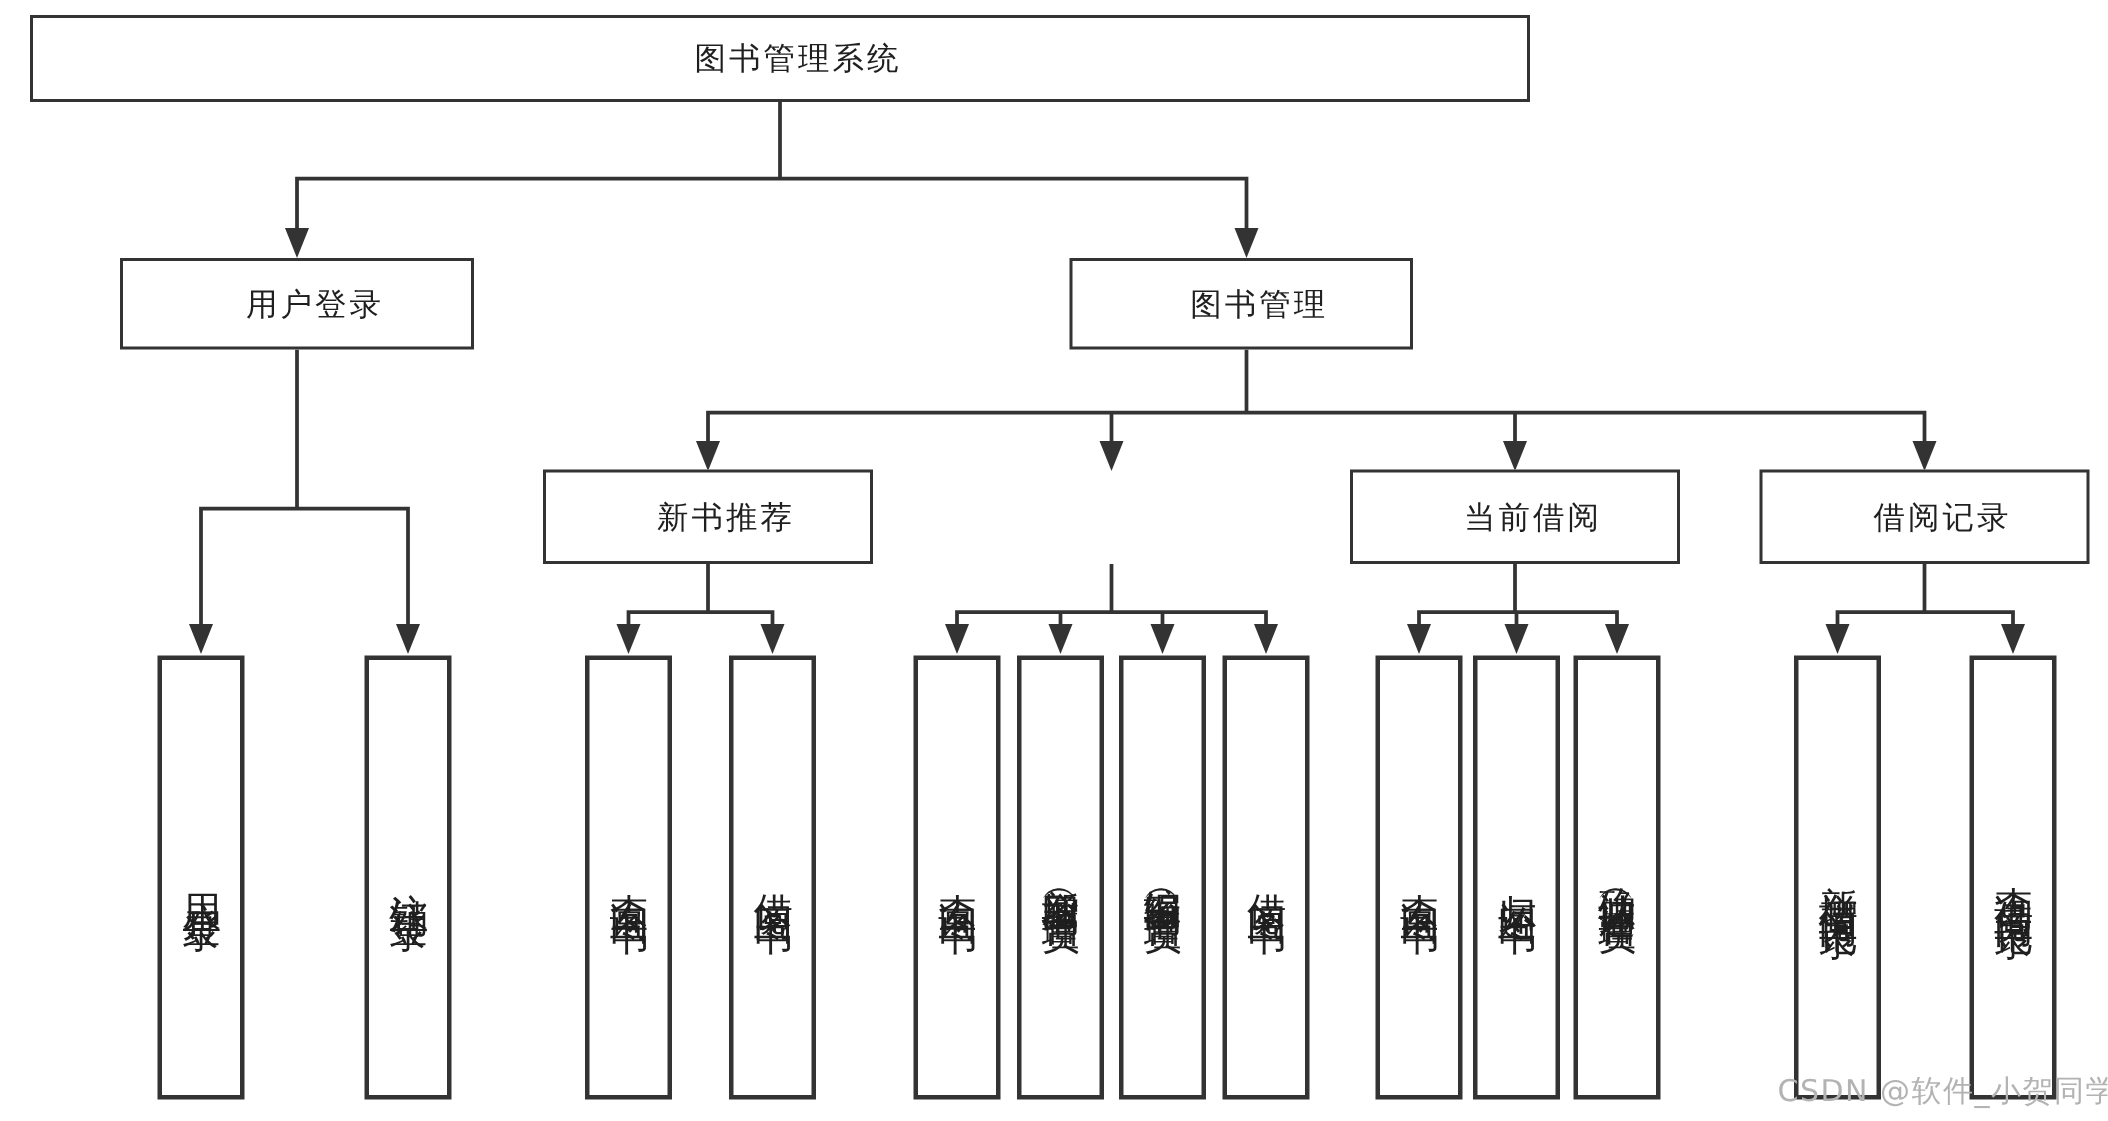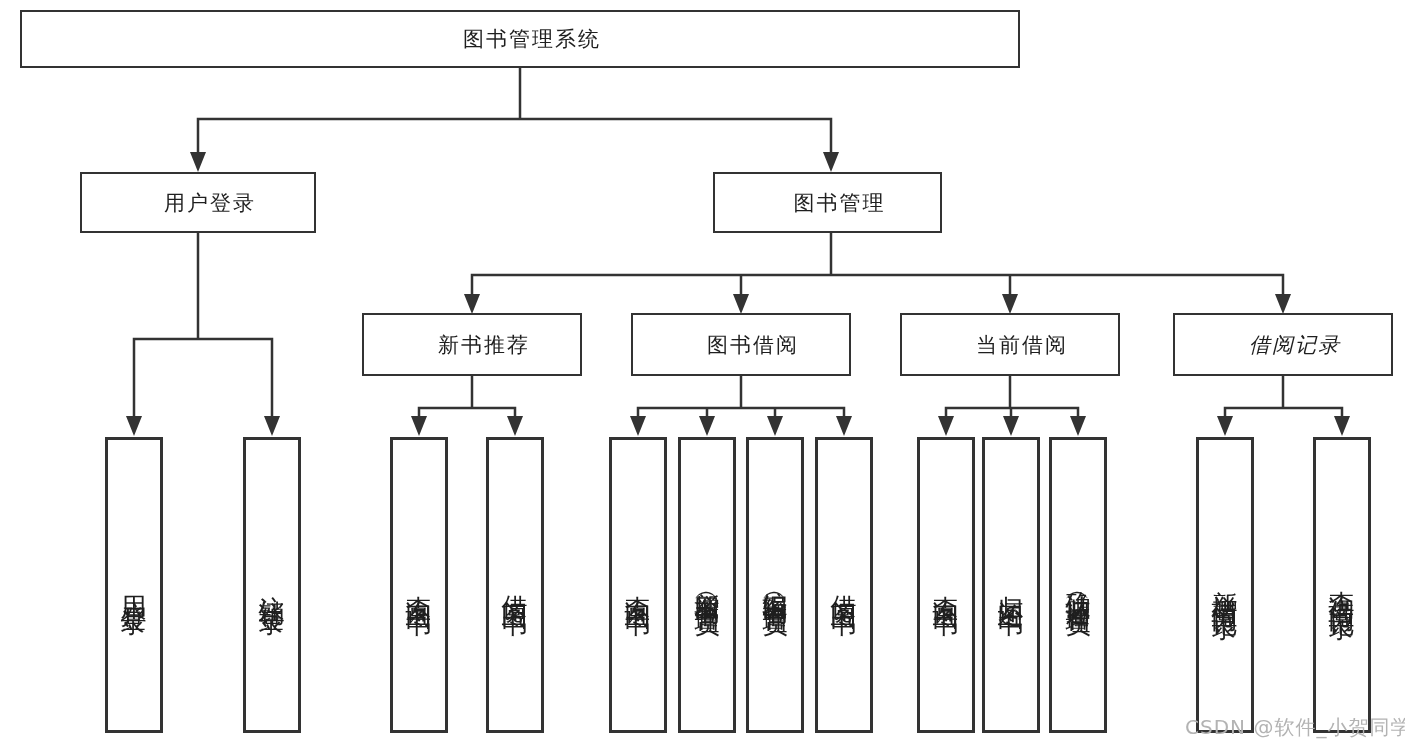--- a/index.html
+++ b/index.html
@@ -128,27 +128,24 @@
   <div class="box h-box" style="left:80px; top:172px; width:236px; height:61px;">
     <span class="lbl">用户登录</span>
   </div>
   <div class="box h-box" style="left:713px; top:172px; width:229px; height:61px;">
     <span class="lbl">图书管理</span>
   </div>
 
   <div class="box h-box" style="left:362px; top:313px; width:220px; height:63px;text-align:center;">
     <span class="lbl">新书推荐</span>
   </div>
-  <div class="box h-box" style="left:631px; top:313px; width:220px; height:63px;">
-    <span class="lbl">图书借阅</span>
-  </div>
   <div class="box h-box" style="left:900px; top:313px; width:220px; height:63px;text-align:center;">
     <span class="lbl">当前借阅</span>
   </div>
-  <div class="box h-box" style="left:1173px; top:313px; width:220px; height:63px;font-style:italic;">
+  <div class="box h-box" style="left:1173px; top:313px; width:220px; height:63px;">
     <span class="lbl">借阅记录</span>
   </div>
 
   <div class="box v-box" style="left:105px; top:437px; width:58px; height:296px;">
     <span class="lbl">用户登录</span>
   </div>
   <div class="box v-box" style="left:243px; top:437px; width:58px; height:296px;">
     <span class="lbl">注销登录</span>
   </div>
 

